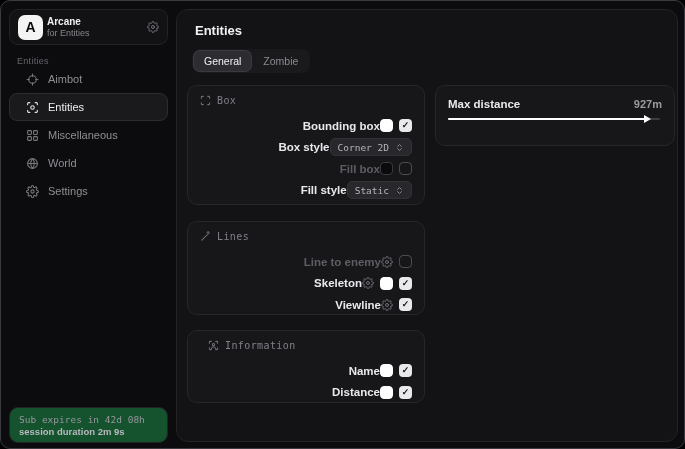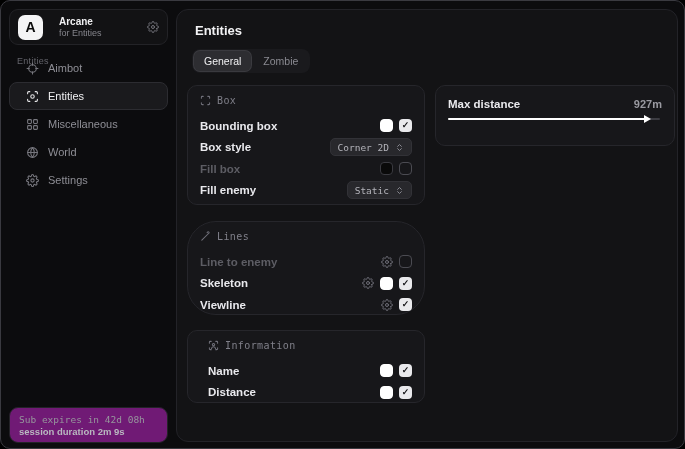--- a/index.html
+++ b/index.html
@@ -18,43 +18,43 @@
   .brand-card {
     position:absolute; left:8px; top:8px; width:159px; height:36px;
     background:#121214; border:1px solid #232327; border-radius:9px;
     display:flex; align-items:center; padding:0 8px;
   }
   .logo {
     width:25px; height:25px; border-radius:7px; background:#f4f4f5;
     color:#0a0a0a; font-weight:bold; font-size:14px;
     display:flex; align-items:center; justify-content:center; flex:0 0 auto;
   }
-  .brand-text { margin-left:16px; flex:1; line-height:1.15; }
+  .brand-text { margin-left:4px; flex:1; line-height:1.15; }
   .brand-name { font-size:10px; font-weight:bold; color:#f0f0f2; }
   .brand-sub  { font-size:9px; color:#85858c; }
   .brand-gear { color:#73737a; display:flex; }
 
   .category-label {
     position:absolute; left:16px; top:55px;
     font-size:9px; color:#64646b; letter-spacing:.3px;
   }
 
-  .nav { position:absolute; left:8px; top:53px; width:159px; }
+  .nav { position:absolute; left:8px; top:64px; width:159px; }
   .nav-item {
     height:28px; display:flex; align-items:center; padding-left:16px;
     border:1px solid transparent; border-radius:8px; cursor:pointer;
     color:#8e8e95; font-size:11px;
   }
   .nav-item .nav-icon { display:flex; margin-right:9px; color:#77777e; }
   .nav-item.active { background:#1a1a1d; border-color:#2c2c31; color:#f0f0f2; }
   .nav-item.active .nav-icon { color:#e8e8ea; }
 
   .footer-card {
     position:absolute; left:8px; top:406px; width:159px; height:36px;
-    background:#701a75; border:1px solid #232327; border-radius:9px;
+    background:#14532d; border:1px solid #232327; border-radius:9px;
     padding:4px 9px; display:flex; flex-direction:column; justify-content:center;
   }
   .footer-line1 { font-family:"DejaVu Sans Mono", monospace; font-size:9.5px; color:#96969d; }
   .footer-line2 { font-size:9.5px; font-weight:bold; color:#b9b9c0; margin-top:1px; }
 
   
   .panel {
     position:absolute; left:175px; top:8px; width:502px; height:433px;
     background:#131315; border:1px solid #232328; border-radius:12px;
   }
@@ -68,31 +68,31 @@
     font-size:10.5px; padding:4px 10px; border-radius:6px; color:#8a8a91; cursor:pointer;
     border:none; background:transparent; font-family:inherit;
   }
   .tab.active { background:#2d2d31; color:#f0f0f2; box-shadow:0 0 0 1px #3a3a3f; }
 
   .card {
     position:absolute; background:#17171a; border:1px solid #26262b; border-radius:10px;
     padding:9px 12px 6px;
   }
   .card-box     { left:10px;  top:75px;  width:238px; height:120px; }
-  .card-lines   { left:10px;  top:211px; width:238px; height:94px;border-radius:29px;  }
+  .card-lines   { left:10px;  top:211px; width:238px; height:94px;  }
   .card-info    { left:10px;  top:320px; width:238px; height:73px;padding-left:20px;  }
   .card-general { left:258px; top:75px;  width:240px; height:61px;  }
 
   .card-header {
     display:flex; align-items:flex-start; gap:6px; height:14px; margin-bottom:6px;
     font-family:"DejaVu Sans Mono", monospace; font-size:10px; color:#80808a; letter-spacing:.4px;
   }
   .card-header svg { color:#72727c; }
 
-  .row { height:21.5px; display:flex; align-items:center; justify-content:space-between; }
+  .row { height:21.5px; display:flex; align-items:center; justify-content:flex-end;margin-left:47px; }
   .row-label { font-size:11.5px; font-weight:600; color:#e9e9ed; }
   .row.disabled .row-label { color:#5d5d64; }
   .controls { display:flex; align-items:center; gap:6px; }
 
   .swatch {
     width:13px; height:13px; border-radius:4px; cursor:pointer; flex:0 0 auto;
     border:1px solid rgba(255,255,255,.18);
   }
   .swatch.white { background:#ffffff; border-color:#ffffff; }
   .swatch.black { background:#0a0a0a; border-color:#3a3a40; }
@@ -243,21 +243,21 @@
         </span>
       </div>
       <div class="row disabled">
         <span class="row-label">Fill box</span>
         <span class="controls">
           <span class="swatch black"></span>
           <span class="checkbox unchecked"></span>
         </span>
       </div>
       <div class="row">
-        <span class="row-label">Fill enemy</span>
+        <span class="row-label">Fill style</span>
         <span class="controls">
           <button class="dropdown">
             <span>Static</span>
             <svg width="9" height="9" viewBox="0 0 24 24" fill="none" stroke="currentColor" stroke-width="2.6" stroke-linecap="round" stroke-linejoin="round">
                 <path d="M7 9l5-5 5 5M7 15l5 5 5-5"></path>
               </svg>
           </button>
         </span>
       </div>
     </div>

